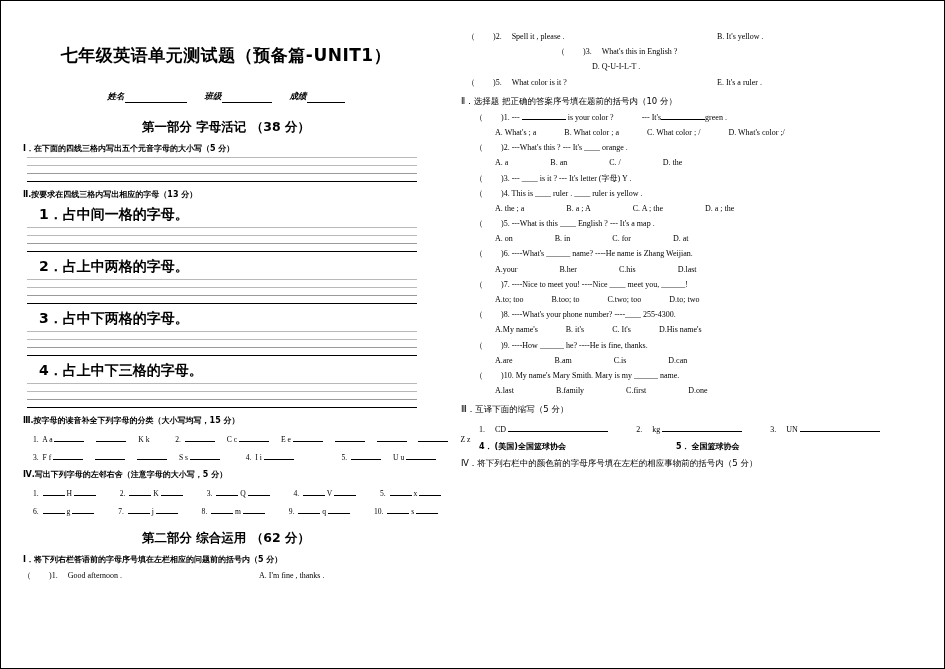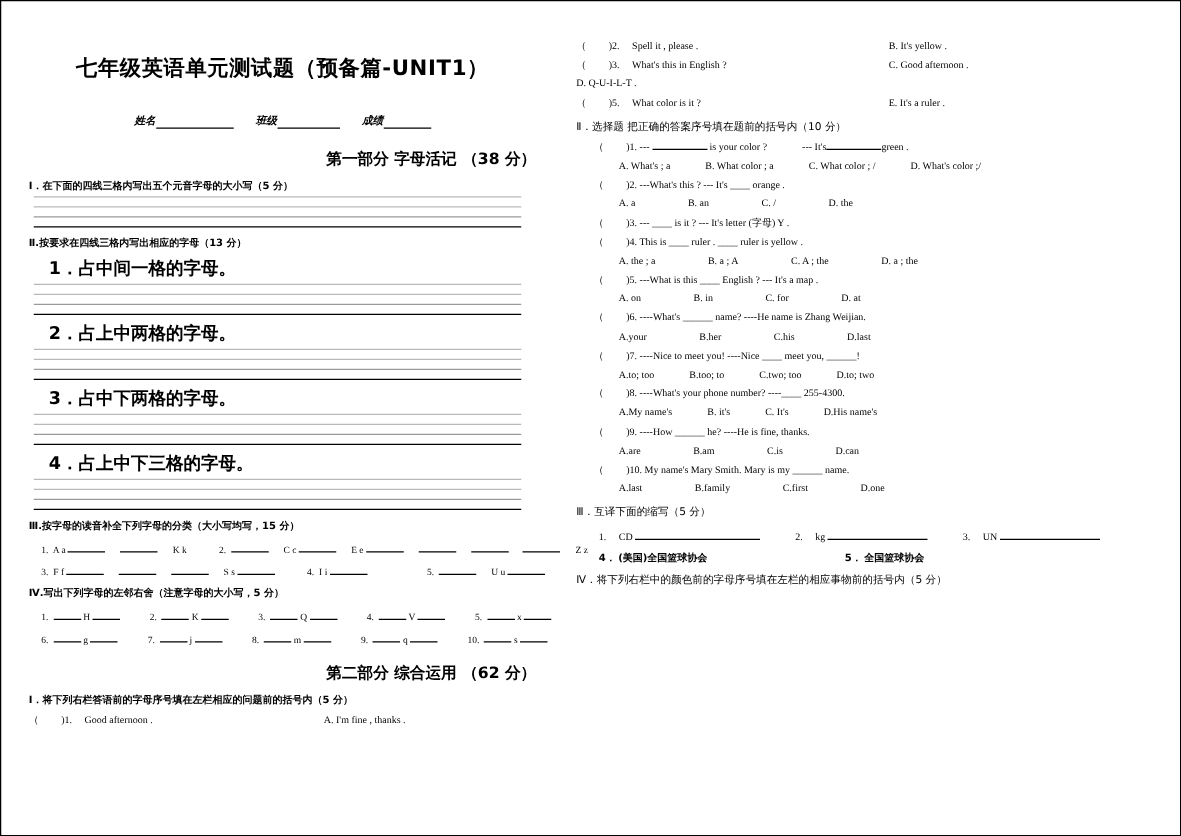--- a/index.html
+++ b/index.html
@@ -26,21 +26,21 @@
   .info-row{
     display:flex;justify-content:center;gap:18px;margin:26px 0 0 0;
     font-size:8.5px;font-weight:bold;
     font-family:"DejaVu Sans","Liberation Sans",sans-serif;
   }
   .info-item{display:flex;align-items:flex-end;white-space:nowrap;font-style:italic;}
   .info-item .rule{display:inline-block;border-bottom:1px solid #000;height:9px;}
   .r-long{width:62px}.r-mid{width:50px}.r-short{width:38px}
 
   .part-title{
-    text-align:right;font-size:12.5px;font-weight:bold;margin:16px 0 6px 0;
+    text-align:center;font-size:12.5px;font-weight:bold;margin:16px 0 6px 0;
     font-family:"DejaVu Sans","Liberation Sans",sans-serif;
   }
   .part-title-2{margin:14px 0 6px 0;}
   .sec-head{font-size:8px;margin:7px 0 3px 0;font-family:"DejaVu Sans","Liberation Sans",sans-serif;font-weight:bold;}
   .sub-item{font-size:14px;margin:6px 0 2px 16px;font-family:"DejaVu Sans","Liberation Sans",sans-serif;font-weight:bold;}
 
   
   .staff{margin:3px 0 4px 4px;width:390px;height:25px;position:relative;}
   .staff i{position:absolute;left:0;right:0;display:block;}
   .staff i:nth-child(1){top:0;border-top:1px solid #b9b9b9;}
@@ -50,21 +50,21 @@
 
   
   .bl{display:inline-block;border-bottom:1px solid #000;vertical-align:baseline;height:8px;}.bl-s{width:22px}.bl-m{width:30px}.bl-l{width:44px}.bl-xxl{width:80px}.bl-100{width:100px}
 
   .alpha-row{font-size:7.6px;margin:7px 0 0 10px;white-space:nowrap;}
   .alpha-row span.n{margin-right:2px;}
   .alpha-row .gap{display:inline-block;width:10px;}
   .alpha-row .gapw{display:inline-block;width:22px;}
 
   
-  .mt-row{font-size:8px;line-height:1.9;white-space:nowrap;display:flex;}
+  .mt-row{font-size:8px;line-height:1.9;white-space:nowrap;display:flex;justify-content:center;}
   .mt-row .lft{width:250px;}
   .mt-row .rgt{width:180px;}
   .paren{display:inline-block;width:26px;}
   .opt-row{font-size:8px;line-height:1.9;margin-left:34px;white-space:nowrap;}
   .opt-row span.o{display:inline-block;}
   .q-row{font-size:8px;line-height:1.9;white-space:nowrap;margin-left:14px;}
   .sec-head-r{font-size:8.5px;margin:6px 0 2px 0;font-family:"DejaVu Sans","Liberation Sans",sans-serif;font-weight:normal;}
   .abbr-row{font-size:8px;margin:7px 0 0 18px;white-space:nowrap;}
   .abbr-row .gap{display:inline-block;width:26px;}
   .cn-b{font-family:"DejaVu Sans","Liberation Sans",sans-serif;font-weight:bold;}
@@ -250,21 +250,20 @@
           <span class="paren">（&nbsp;&nbsp;&nbsp;&nbsp;</span><span>)2.</span>
           <span class="sp"></span><span>Spell   it , please .</span>
         </span>
         <span class="rgt">B. It's   yellow .</span>
       </div>
       <div class="mt-row">
         <span class="lft">
           <span class="paren">（&nbsp;&nbsp;&nbsp;&nbsp;</span><span>)3.</span>
           <span class="sp"></span><span>What's   this   in   English ?</span>
         </span>
-        <span class="rgt">C. Good   afternoon .</span>
       </div>
       <div class="mt-row">
         <span class="rgt">D. Q-U-I-L-T .</span>
       </div>
       <div class="mt-row">
         <span class="lft">
           <span class="paren">（&nbsp;&nbsp;&nbsp;&nbsp;</span><span>)5.</span>
           <span class="sp"></span><span>What   color   is   it ?</span>
         </span>
         <span class="rgt">E. It's   a   ruler .</span>

